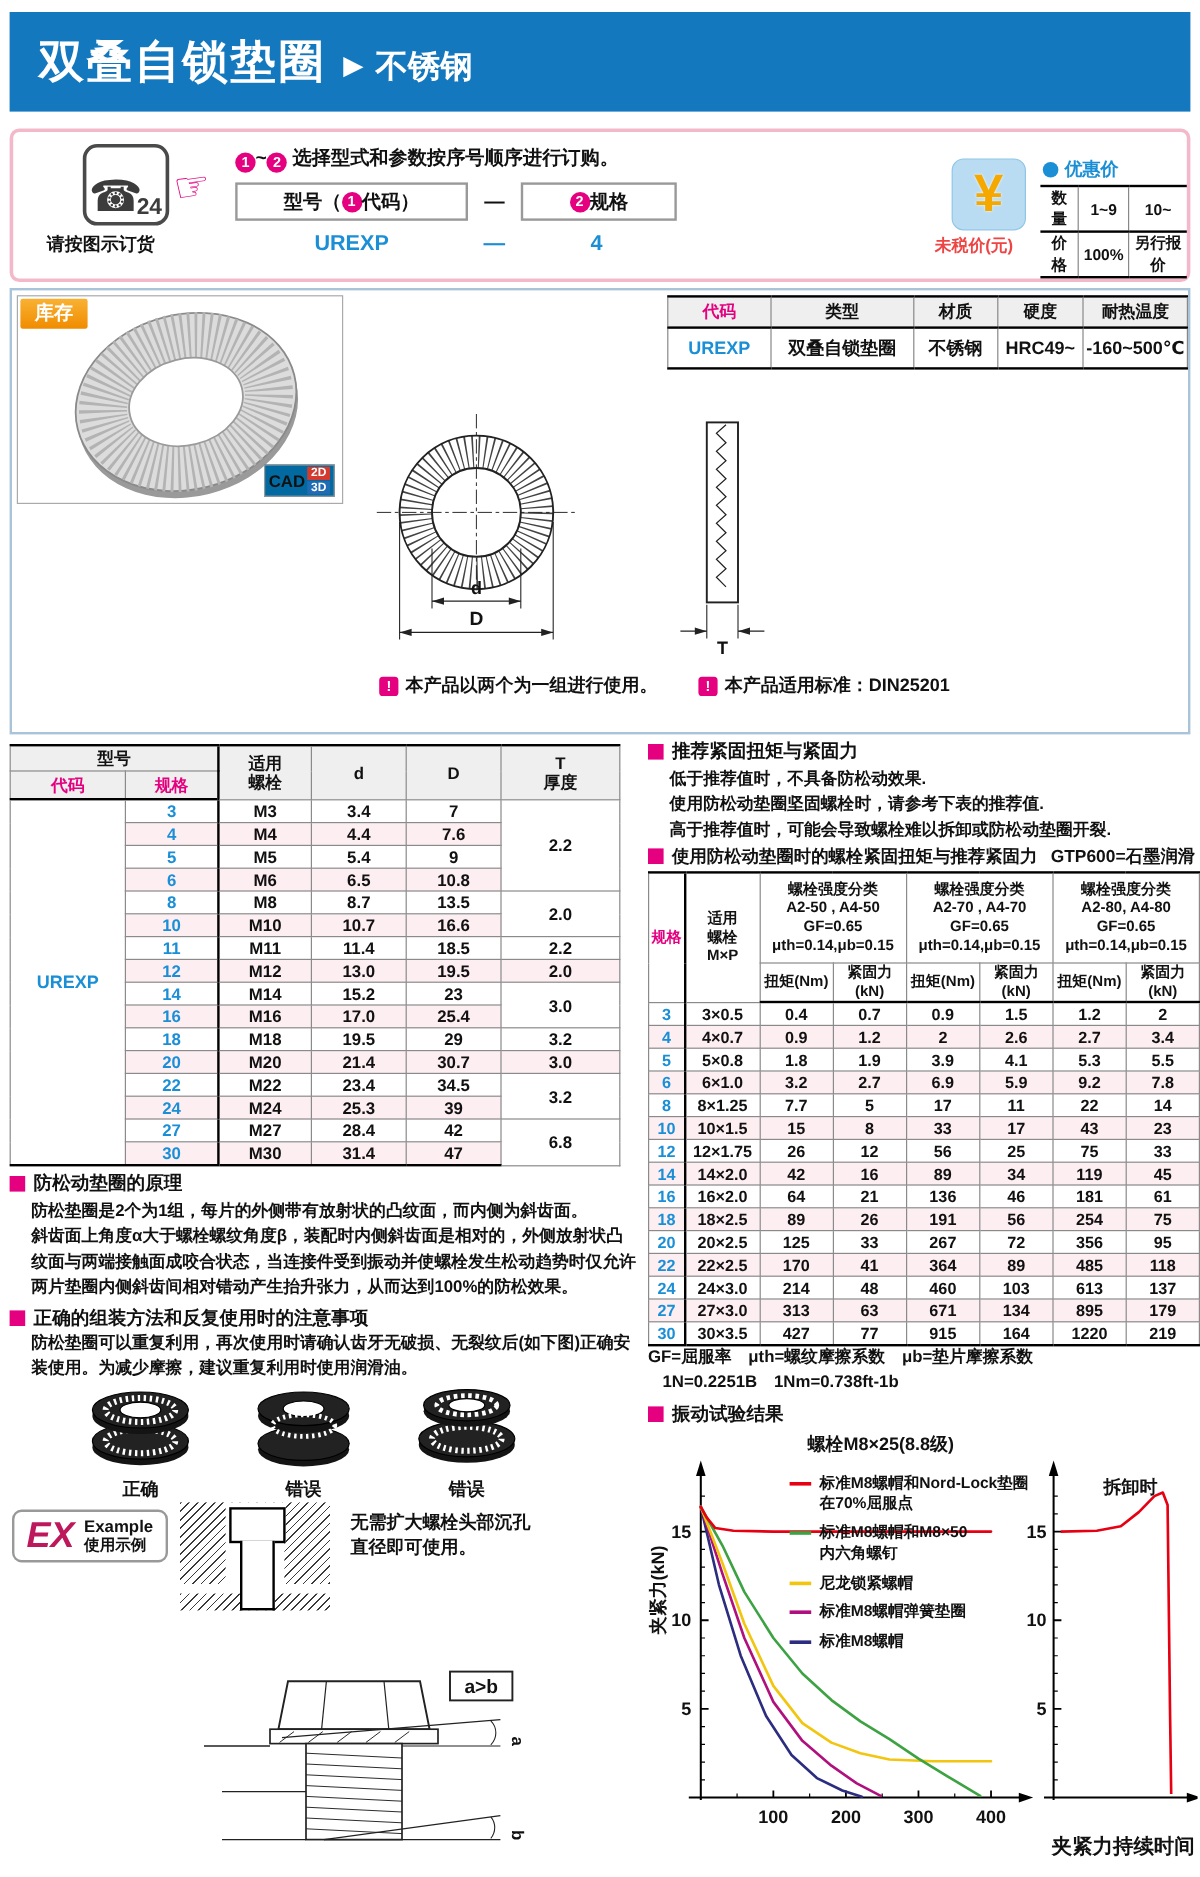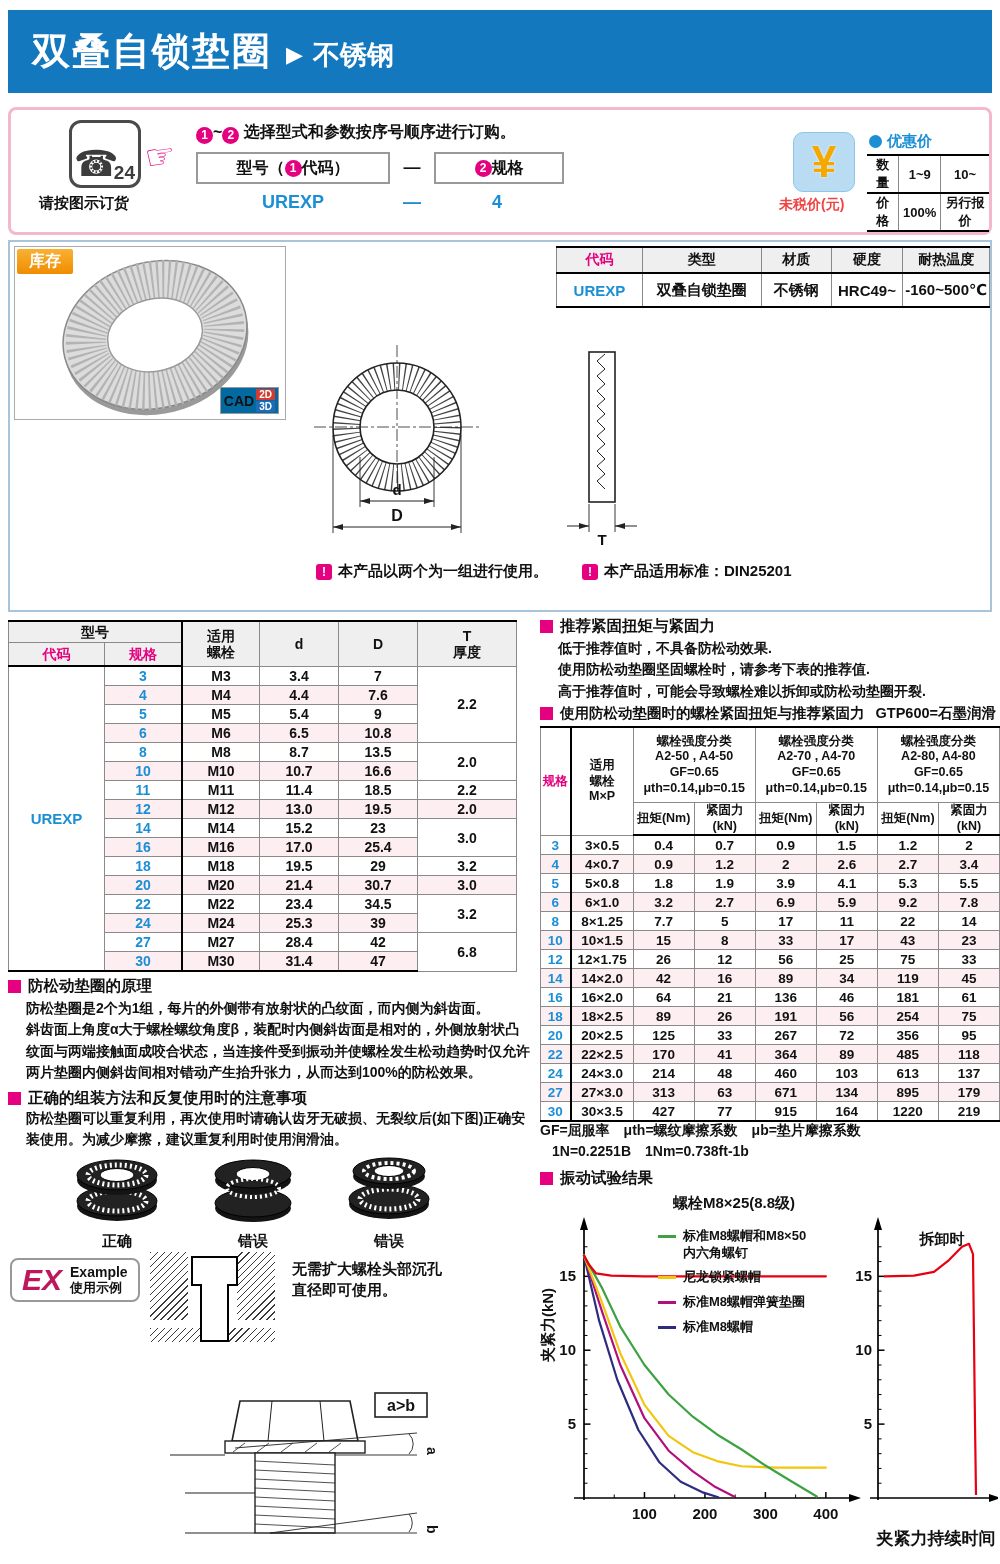--- a/index.html
+++ b/index.html
@@ -814,20 +814,24 @@
         <line x1="340" y1="60.77777777777777" x2="343.5" y2="60.77777777777777" stroke="#000" stroke-width="1"></line>
         <text x="334" y="243.11111111111111" text-anchor="end" font-size="15" font-weight="bold" fill="#111">5</text>
         <text x="334" y="169.22222222222223" text-anchor="end" font-size="15" font-weight="bold" fill="#111">10</text>
         <text x="334" y="95.33333333333334" text-anchor="end" font-size="15" font-weight="bold" fill="#111">15</text>
         <polyline points="346,90.33333333333334 376,89.59444444444443 396,85.89999999999998 411,74.07777777777775 424,60.77777777777777 431,57.82222222222222 435,68.16666666666666 437,238.11111111111111 438,309.0444444444444" fill="none" stroke="#e60012" stroke-width="2.2" stroke-linejoin="round"></polyline>
         <text x="404" y="58" text-anchor="middle" font-size="15" font-weight="bold" fill="#111">拆卸时</text>
         <text x="398" y="358" text-anchor="middle" font-size="17" font-weight="bold" fill="#111">夹紧力持续时间</text>
       </svg>
     <div class="legend" id="legend">
         <div class="legend-item">
+          <span class="legend-dash" style="border-top-color: rgb(230, 0, 18);"></span>
+          <div class="legend-text">标准M8螺帽和Nord-Lock垫圈<br>在70%屈服点</div>
+        </div>
+        <div class="legend-item">
           <span class="legend-dash" style="border-top-color: rgb(60, 162, 66);"></span>
           <div class="legend-text">标准M8螺帽和M8×50<br>内六角螺钉</div>
         </div>
         <div class="legend-item">
           <span class="legend-dash" style="border-top-color: rgb(242, 197, 15);"></span>
           <div class="legend-text">尼龙锁紧螺帽</div>
         </div>
         <div class="legend-item">
           <span class="legend-dash" style="border-top-color: rgb(176, 16, 126);"></span>
           <div class="legend-text">标准M8螺帽弹簧垫圈</div>

